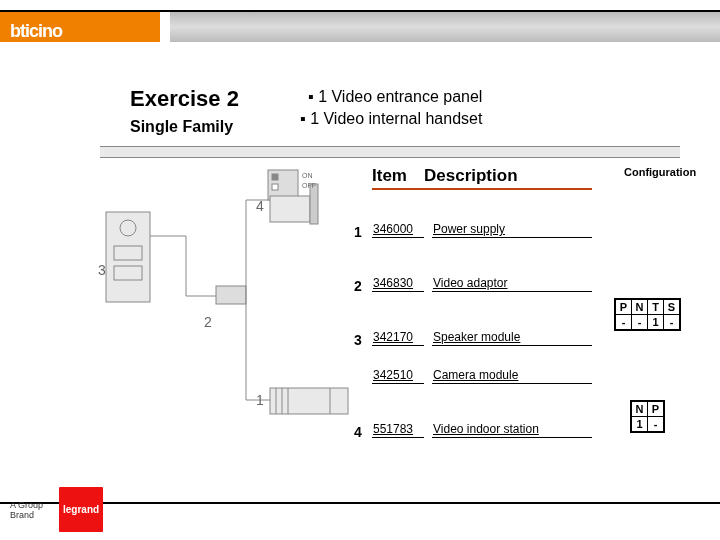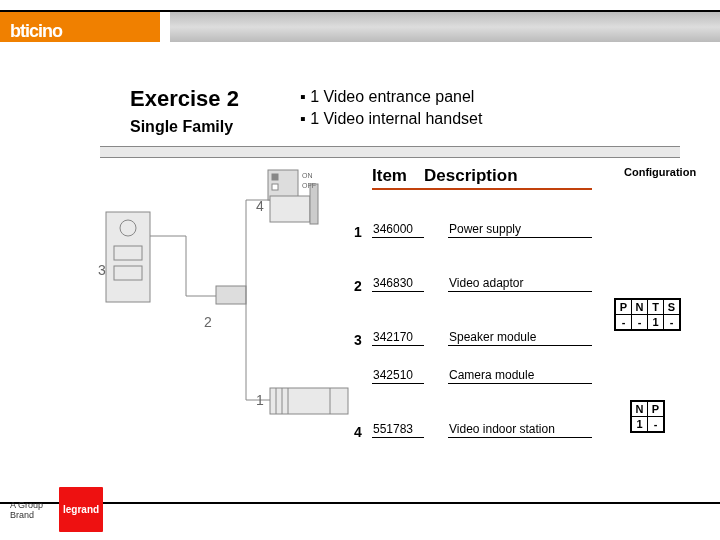--- a/index.html
+++ b/index.html
@@ -10,40 +10,40 @@
   .topbar-left { position: absolute; left: 0; top: 12px; width: 160px; height: 30px; background: #f08000; display: flex; align-items: flex-end; }
   .logo { color: #fff; font-weight: 900; font-size: 18px; letter-spacing: -1px; margin-left: 10px; font-family: Arial Black, Arial, sans-serif; }
   .topbar-right { position: absolute; left: 170px; top: 12px; right: 0; height: 30px; background: linear-gradient(#bbb,#ddd,#bbb); display:flex; align-items:center; justify-content:center; color:#999; font-size:10px; }
   .topbar-divider { position:absolute; left:0; top:10px; width:720px; height:2px; background:#000; }
 
   
   .title-block { position: absolute; left: 130px; top: 86px; width: 150px; }
   .title-block h1 { font-size: 22px; font-weight: 700; }
   .title-block h2 { font-size: 16px; font-weight: 700; margin-top: 6px; }
 
-  .bullets { position: absolute; left: 300px; top: 86px; font-size: 16px; line-height: 1.4; color:#000; }
+  .bullets { position: absolute; left: 300px; top: 86px; font-size: 16px; line-height: 1.4; color:#000;text-align:right; }
   .bullets .b::before { content: "▪ "; }
 
   .sep-bar { position:absolute; left:100px; top:146px; width:580px; height:12px; background:#e9e9e9; border-top:1px solid #888; border-bottom:1px solid #888; }
 
   
   .diagram { position:absolute; left:100px; top:166px; width:260px; height:260px; }
   .diagram .lbl { position:absolute; font-size:14px; color:#666; }
   .diagram svg { position:absolute; left:0; top:0; }
   .switch-lbl { position:absolute; font-size:7px; color:#666; }
 
   
   .table { position:absolute; left:372px; top:166px; width:220px; }
   .table-head { display:flex; font-size:17px; font-weight:700; border-bottom:2px solid #c2410c; padding-bottom:2px; }
   .th-item { width:52px; }
   .th-desc { width:140px; }
   .rowwrap { position:relative; height:54px; display:flex; align-items:flex-end; padding-bottom:6px; }
   .rowwrap.short { height:38px; }
   .rownum { position:absolute; left:-18px; bottom:4px; font-weight:700; font-size:14px; }
-  .blank { display:flex; gap:24px; width:100%; }
+  .blank { display:flex; gap:8px; width:100%;text-decoration:underline; }
   .blank .it { width:52px; border-bottom:1px solid #000; font-size:12px; padding:0 1px 1px; }
   .blank .de { flex:1; border-bottom:1px solid #000; font-size:12px; padding:0 1px 1px; }
 
   .cfg-head { position:absolute; left:624px; top:166px; font-size:11px; font-weight:700; }
 
   .cfg-box { position:absolute; border:1px solid #000; font-size:11px; }
   .cfg-box table { border-collapse:collapse; }
   .cfg-box td { border:1px solid #000; width:16px; height:15px; text-align:center; font-weight:700; }
   .cfg-box .hdr td { background:#fff; }
   .cfg1 { left:614px; top:298px; }

